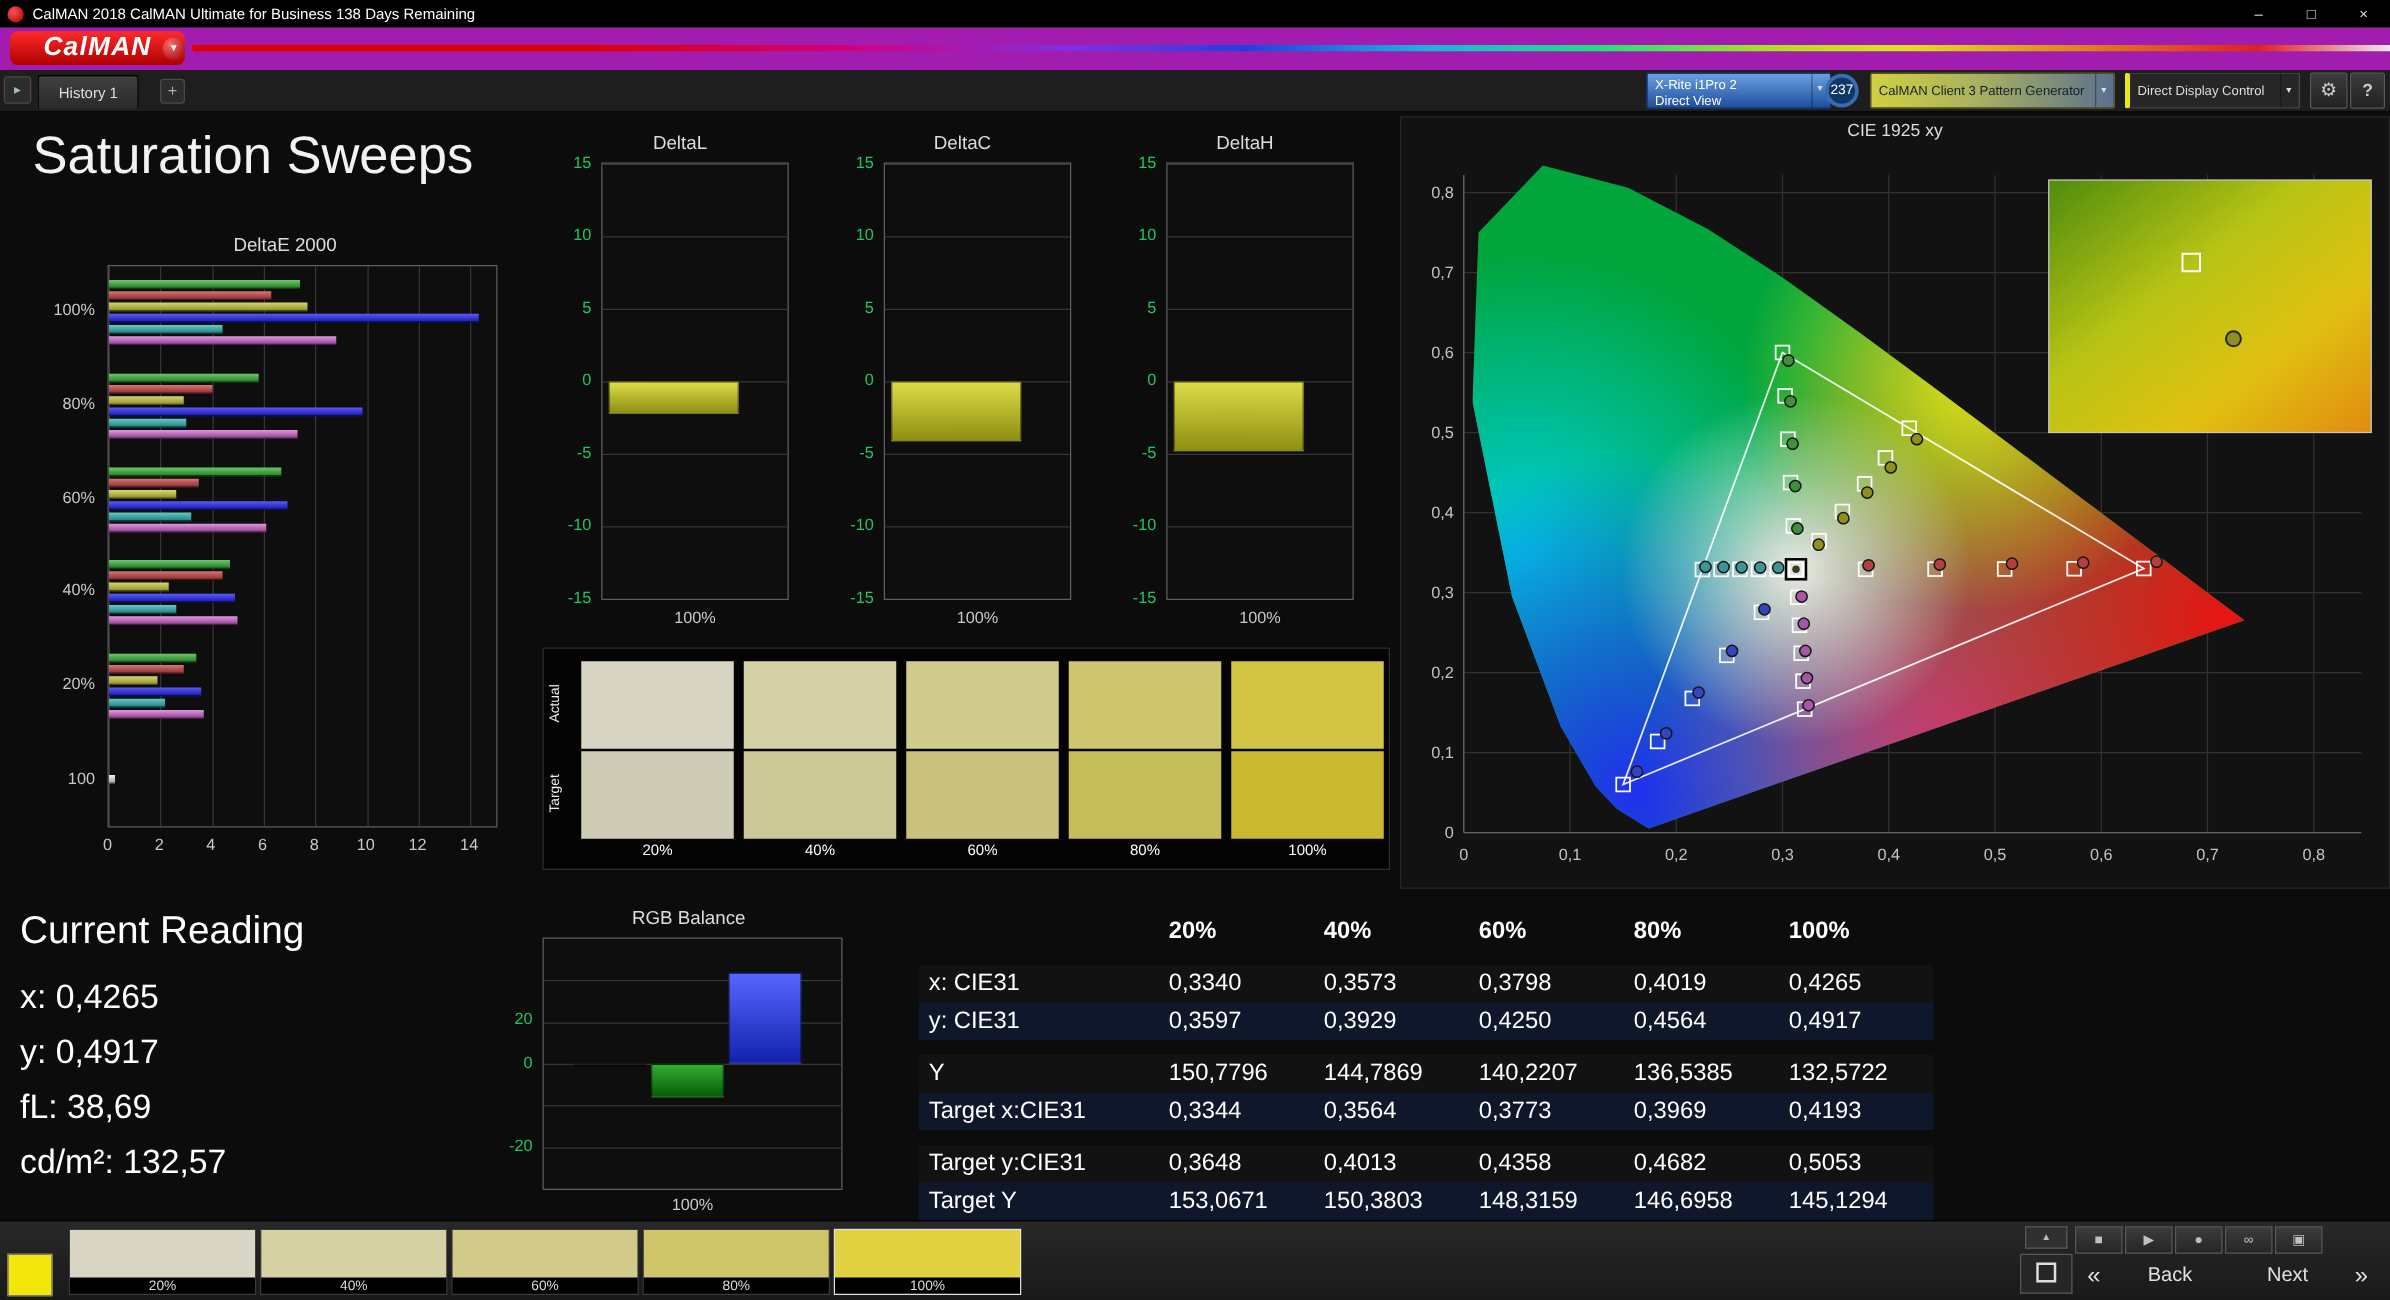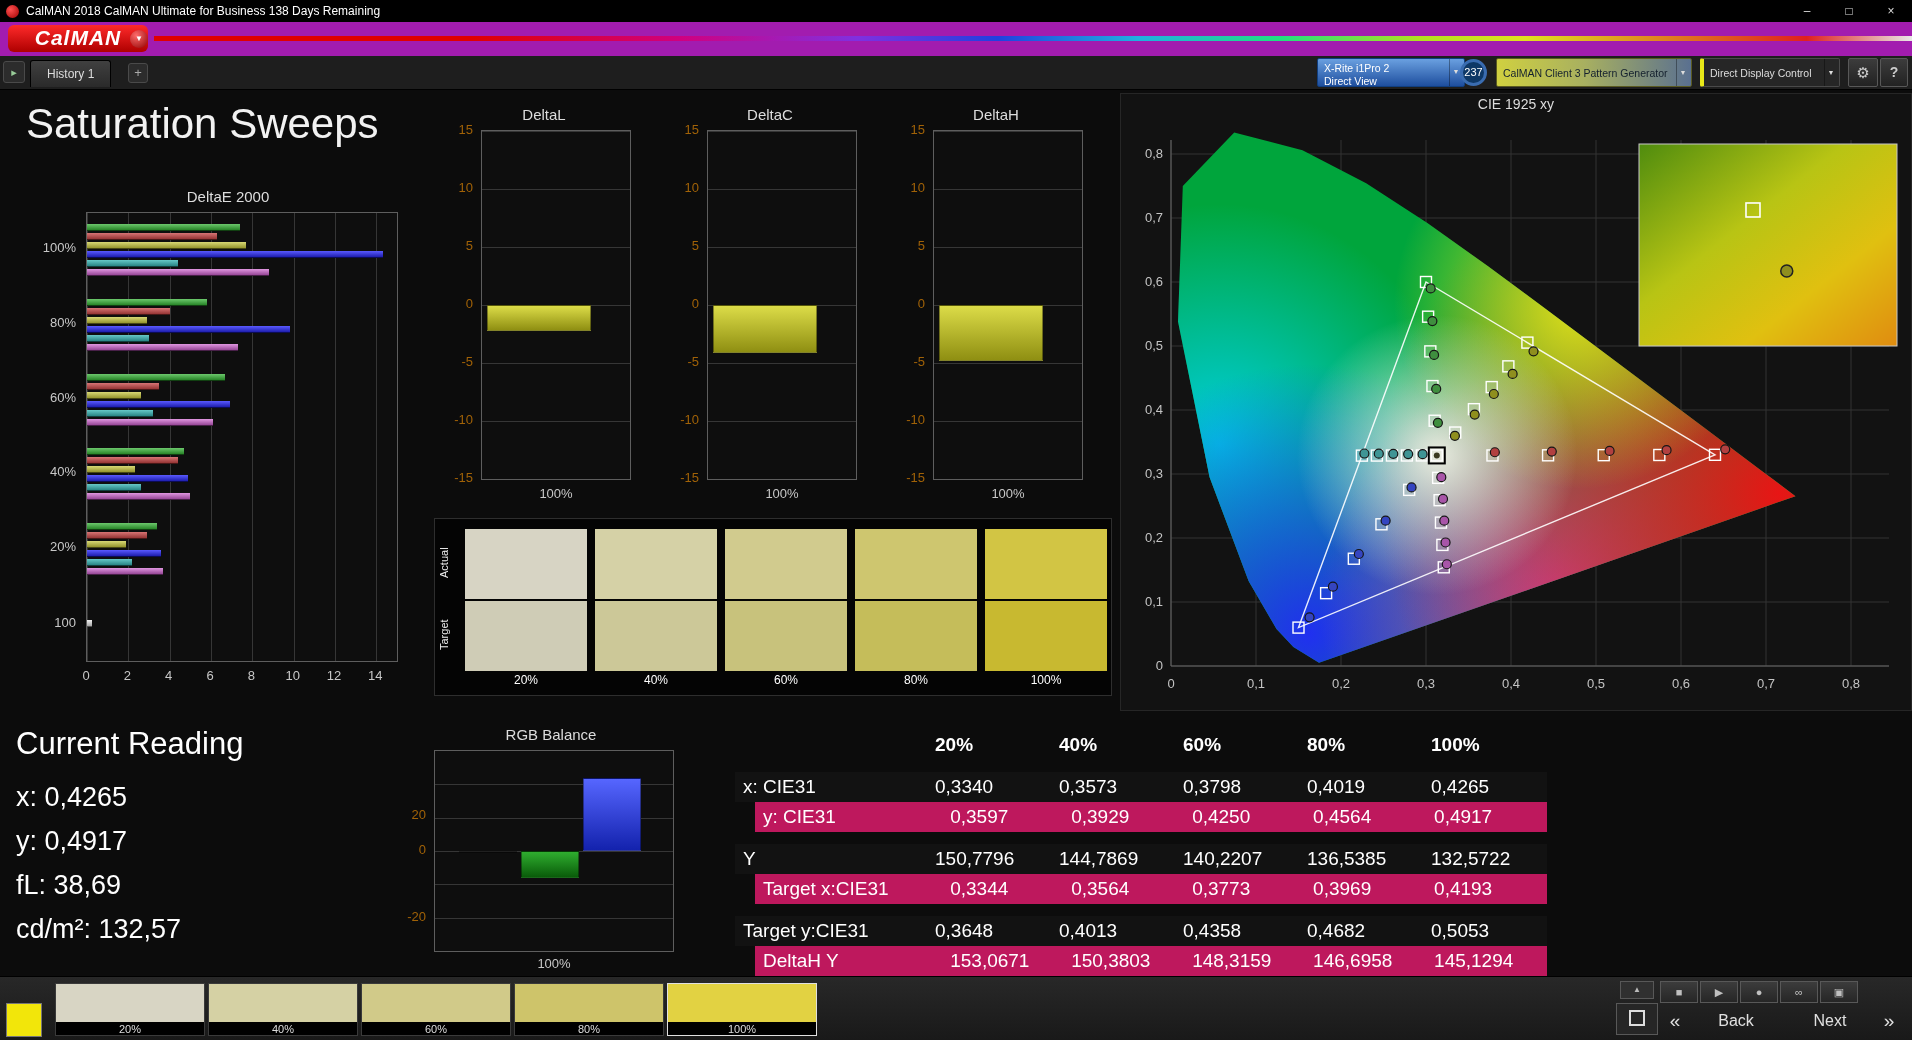--- a/index.html
+++ b/index.html
@@ -37,21 +37,21 @@
 
 
 .cpanel{position:absolute;}
 .ctitle{position:absolute;left:0;top:0;width:100%;text-align:center;font-size:15px;color:#ddd;}
 .plot{position:absolute;border:1px solid #5e5e5e;background:#0e0e0e;overflow:hidden;}
 .vgrid{position:absolute;top:0;bottom:0;width:1px;background:#363636;}
 .hgrid{position:absolute;left:0;right:0;height:1px;background:#363636;}
 .hbar{position:absolute;left:0;box-shadow:inset 0 -1px 0 rgba(0,0,0,0.5);}
 .vbar-el{position:absolute;border:1px solid rgba(0,0,0,0.4);}
 .tick{position:absolute;top:2px;width:28px;text-align:center;font-size:13px;color:#c8c8c8;}
-.vtick{position:absolute;right:4px;font-size:13px;color:#a16207;}
+.vtick{position:absolute;right:4px;font-size:13px;color:#22c55e;}
 .de-ylab{position:absolute;right:6px;font-size:13px;color:#c8c8c8;}
 .xlab{position:absolute;text-align:center;font-size:13px;color:#c8c8c8;}
 
 
 #deltae{left:42px;top:188px;width:372px;height:500px;}
 #de-ylabels{position:absolute;left:0;top:24px;width:40px;height:450px;}
 #de-plot{left:44px;top:24px;width:312px;height:450px;}
 #de-xlabels{position:absolute;left:44px;top:478px;width:312px;height:16px;}
 
 
@@ -83,21 +83,21 @@
 #rgb{left:398px;top:726px;width:306px;height:250px;}
 #rgb-ylabels{position:absolute;left:0;top:24px;width:32px;height:202px;}
 #rgb-plot{left:36px;top:24px;width:240px;height:202px;}
 #rgb-xlabel{position:absolute;left:36px;top:230px;width:240px;}
 
 
 #table{position:absolute;left:735px;top:730px;width:812px;}
 .t-row{display:flex;height:30px;align-items:center;}
 .t-head{font-weight:bold;}
 .t-dark{background:#121212;margin-top:12px;}
-.t-gray{background:#be185d;margin-left:20px;}
+.t-gray{background:#0f172a;}
 .t-cell{width:124px;padding-left:8px;font-size:19px;color:#fff;white-space:nowrap;}
 .t-labelcell{width:192px;}
 
 
 #bottombar{position:absolute;left:0;top:976px;width:100%;height:64px;background:linear-gradient(180deg,#282828,#191919);border-top:1px solid #000;}
 #patch{position:absolute;left:6px;top:26px;width:36px;height:34px;border:1px solid #777;}
 .bswatch{position:absolute;top:6px;width:150px;height:53px;background:#000;border:1px solid #3a3a3a;}
 .bswatch.bsel{border:1px solid #e0e0e0;}
 .bswcol{position:absolute;left:0;top:0;width:100%;height:38px;}
 .bswlab{position:absolute;left:0;top:39px;width:100%;text-align:center;font-size:11px;color:#ddd;}
@@ -537,21 +537,21 @@
       </div>
       <div class="t-row t-dark">
         <div class="t-cell t-labelcell">Target y:CIE31</div>
         <div class="t-cell">0,3648</div>
         <div class="t-cell">0,4013</div>
         <div class="t-cell">0,4358</div>
         <div class="t-cell">0,4682</div>
         <div class="t-cell">0,5053</div>
       </div>
       <div class="t-row t-gray">
-        <div class="t-cell t-labelcell">DeltaH Y</div>
+        <div class="t-cell t-labelcell">Target Y</div>
         <div class="t-cell">153,0671</div>
         <div class="t-cell">150,3803</div>
         <div class="t-cell">148,3159</div>
         <div class="t-cell">146,6958</div>
         <div class="t-cell">145,1294</div>
       </div>
     </div>
 
   <div id="bottombar">
     <div id="patch" style="background: rgb(242, 230, 10);"></div>

